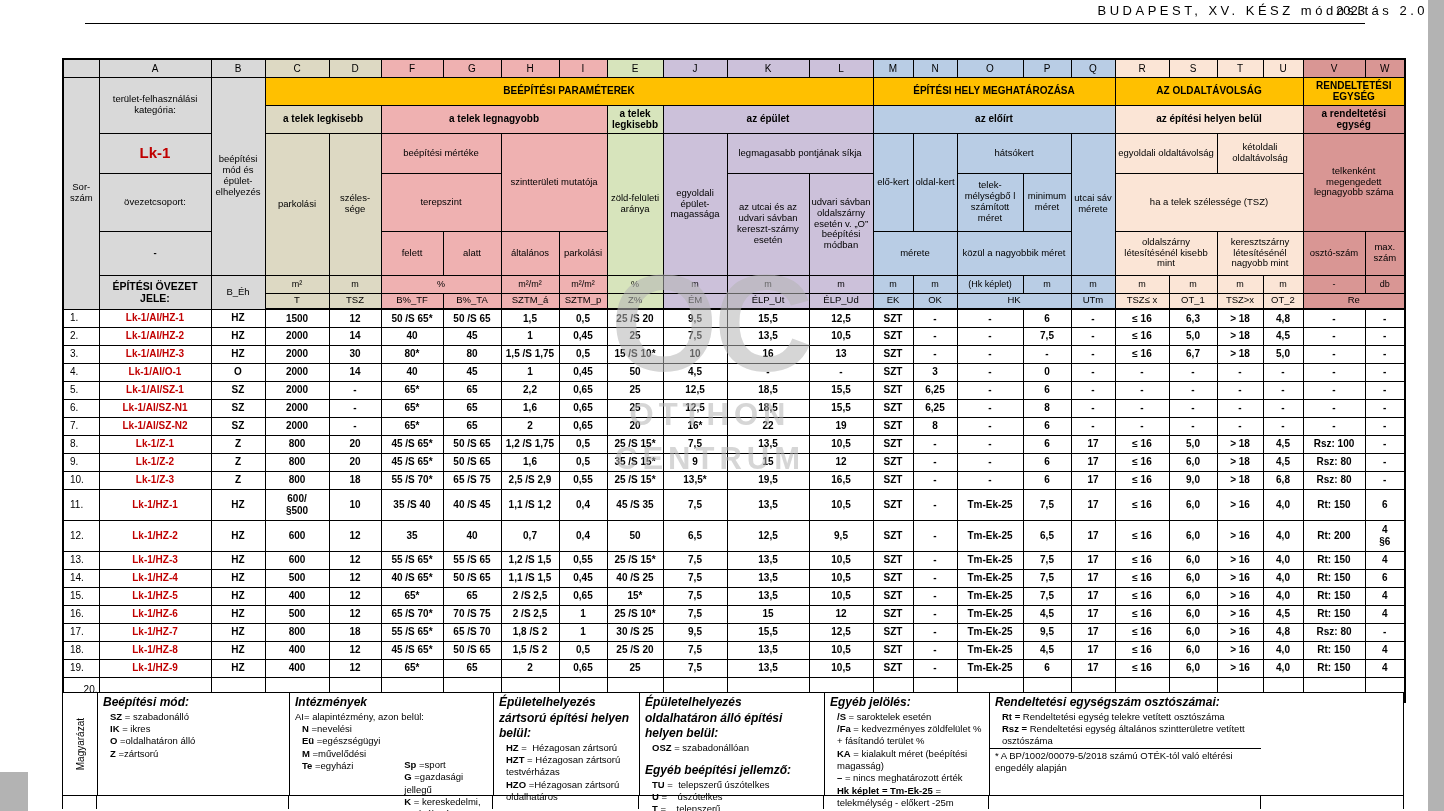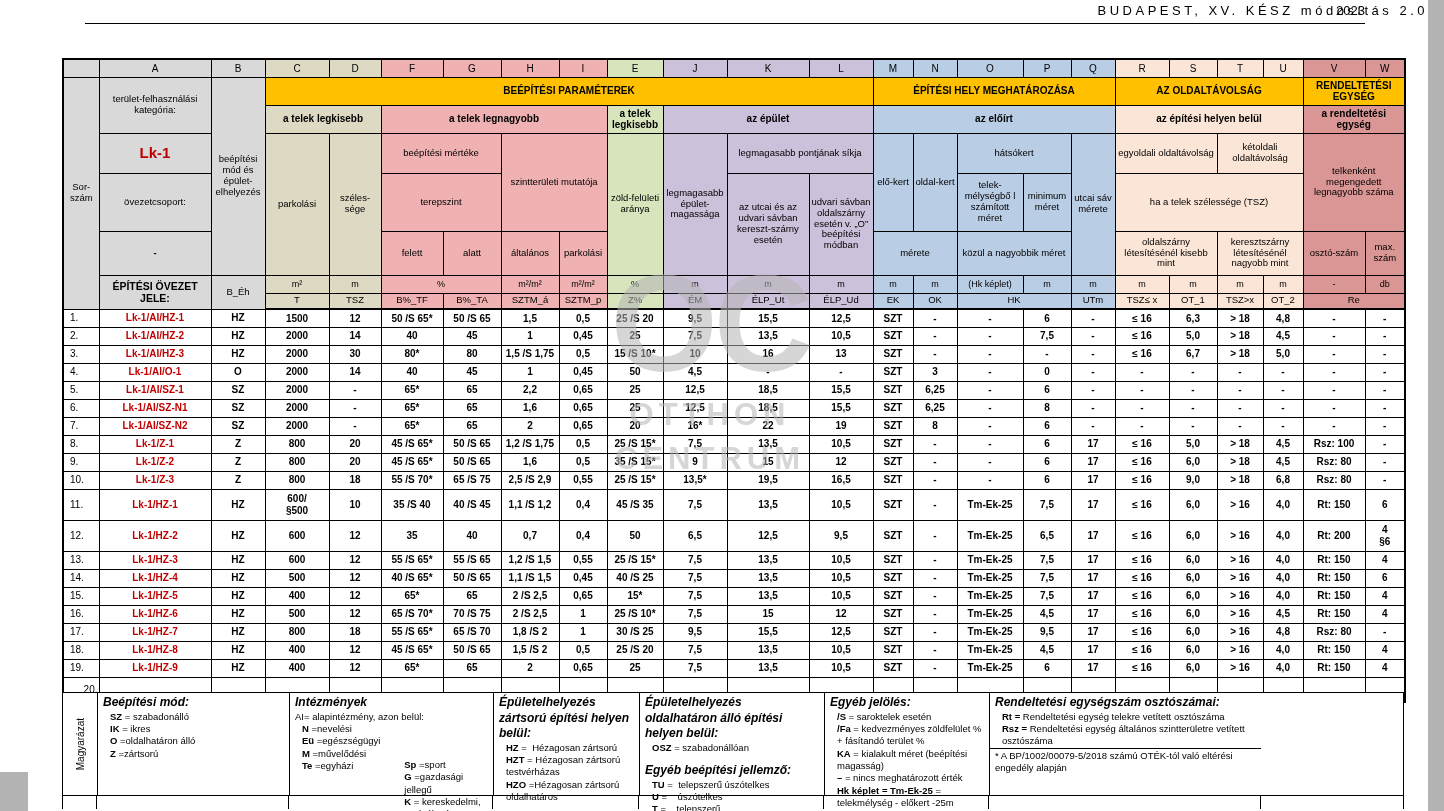--- a/index.html
+++ b/index.html
@@ -156,21 +156,21 @@
         <td class="grp c-peach" colspan="4">az építési helyen belül</td>
         <td class="grp c-rose" colspan="2">a rendeltetési egység</td>
       </tr>
       <tr>
         <td class="c-gray lk">Lk-1</td>
         <td class="c-tan" rowspan="3">parkolási</td>
         <td class="c-tan" rowspan="3">széles-sége</td>
         <td class="c-pink" colspan="2">beépítési mértéke</td>
         <td class="c-pink" colspan="2" rowspan="2">szintterületi mutatója</td>
         <td class="c-green" rowspan="3">zöld-felületi aránya</td>
-        <td class="c-purple" rowspan="3">legmagasabb épület-magassága</td>
+        <td class="c-purple" rowspan="3">egyoldali épület-magassága</td>
         <td class="c-purple" colspan="2">legmagasabb pontjának síkja</td>
         <td class="c-blue" rowspan="2">elő-kert</td>
         <td class="c-blue" rowspan="2">oldal-kert</td>
         <td class="c-blue" colspan="2">hátsókert</td>
         <td class="c-blue" rowspan="3">utcai sáv mérete</td>
         <td class="c-peach" colspan="2">egyoldali oldaltávolság</td>
         <td class="c-peach" colspan="2">kétoldali oldaltávolság</td>
         <td class="c-rose" colspan="2" rowspan="2">telkenként megengedett legnagyobb száma</td>
       </tr>
       <tr>

